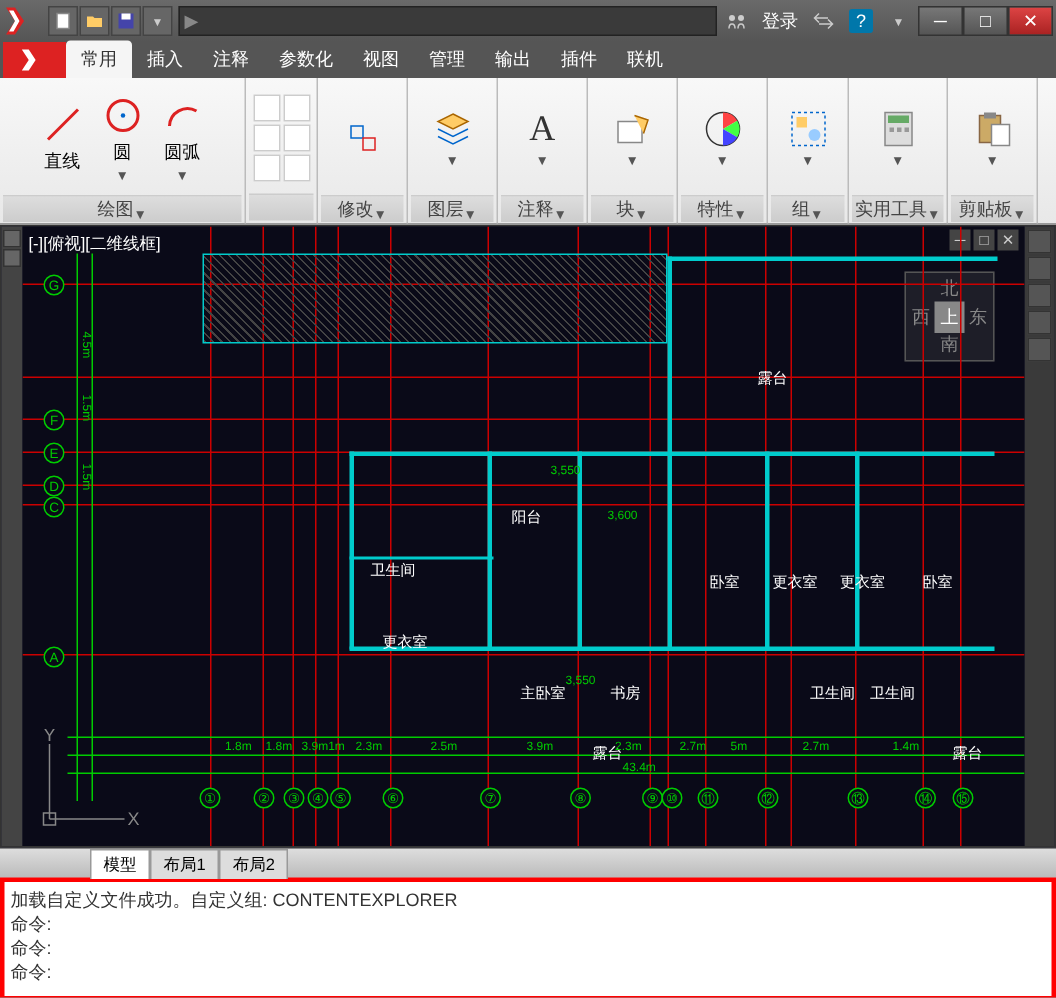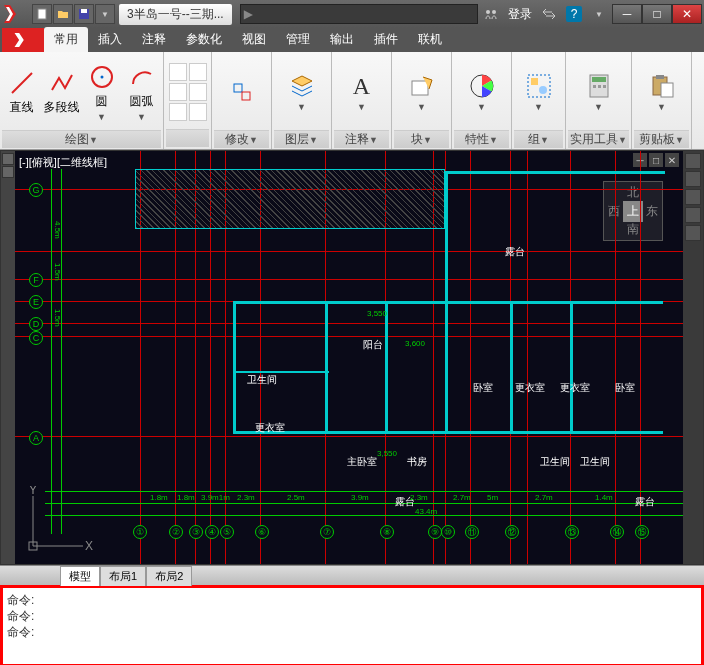--- a/index.html
+++ b/index.html
@@ -16,21 +16,21 @@
 .win-controls{display:flex;gap:0;}
 .win-btn{width:30px;height:20px;background:linear-gradient(#777,#555);border:1px solid #333;display:flex;align-items:center;justify-content:center;color:#fff;cursor:pointer;}
 .win-btn.close{background:linear-gradient(#d44,#a22);}
 .ribbon-tabs{height:24px;background:#555;display:flex;align-items:flex-end;padding-left:2px;}
 .ribbon-tabs .app-menu{width:42px;height:24px;background:#d22;display:flex;align-items:center;justify-content:center;}
 .ribbon-tab{padding:4px 10px;color:#fff;cursor:pointer;}
 .ribbon-tab.active{background:#f5f5f5;color:#333;border-radius:3px 3px 0 0;}
 .ribbon{height:98px;background:linear-gradient(#f8f8f8,#e8e8e8);display:flex;border-bottom:1px solid #999;}
 .panel{border-right:1px solid #bbb;display:flex;flex-direction:column;align-items:center;padding:2px;}
 .panel-body{flex:1;display:flex;align-items:center;gap:2px;}
-.panel-foot{height:18px;width:100%;background:linear-gradient(#ddd,#ccc);display:flex;align-items:center;justify-content:center;color:#444;border-top:1px solid #ccc;}
+.panel-foot{height:18px;width:100%;background:linear-gradient(#ddd,#ccc);display:flex;align-items:flex-end;justify-content:center;color:#444;border-top:1px solid #ccc;}
 .big-btn{display:flex;flex-direction:column;align-items:center;justify-content:center;width:38px;height:76px;cursor:pointer;gap:2px;}
 .icon32{width:28px;height:28px;display:flex;align-items:center;justify-content:center;}
 .dd{font-size:9px;color:#555;}
 .small-grid{display:grid;grid-template-columns:repeat(2,18px);grid-auto-rows:18px;gap:2px;}
 .small-btn{width:18px;height:18px;background:#fff;border:1px solid #ccc;cursor:pointer;}
 .viewport-wrap{position:relative;height:415px;background:#1a1a2e;border:1px solid #333;display:flex;}
 .vnav{width:14px;background:#444;display:flex;flex-direction:column;align-items:center;gap:1px;padding-top:2px;}
 .vnav-btn{width:12px;height:12px;background:#666;border:1px solid #333;cursor:pointer;}
 .drawing{flex:1;position:relative;background:#0a0a18;overflow:hidden;}
 .vp-label{position:absolute;top:4px;left:4px;color:#fff;font-size:11px;}
@@ -76,21 +76,20 @@
     <div class="qat-btn">
         <svg width="12" height="12">
           <rect x="1" y="1" width="10" height="10" fill="#44a"></rect>
           <rect x="3" y="1" width="6" height="4" fill="#fff"></rect>
         </svg>
       </div>
     <div class="qat-btn">
         <span style="color:#ccc;font-size:8px">▼</span>
       </div>
   </div>
-  <div class="doc-title">3半岛一号--三期...</div>
   <div class="search-box">
     <span style="color:#888;padding:0 3px">▶</span>
   </div>
   <div class="title-right">
     <span class="title-icon">
         <svg width="14" height="14">
           <circle cx="4" cy="5" r="2" fill="#ccc"></circle>
           <circle cx="10" cy="5" r="2" fill="#ccc"></circle>
           <path d="M2 12c0-2 1-3 2-3s2 1 2 3M8 12c0-2 1-3 2-3s2 1 2 3" stroke="#ccc" fill="none"></path>
         </svg>
@@ -135,28 +134,20 @@
           <div class="icon32">
             <svg width="26" height="26">
               <line x1="3" y1="23" x2="23" y2="3" stroke="#d22" stroke-width="2"></line>
             </svg>
           </div>
           <span>直线</span>
         </div>
       <div class="big-btn">
           <div class="icon32">
             <svg width="26" height="26">
-              <path d="M3 20L10 8L16 18L23 5" stroke="#d22" fill="none" stroke-width="2"></path>
-            </svg>
-          </div>
-          <span>多段线</span>
-        </div>
-      <div class="big-btn">
-          <div class="icon32">
-            <svg width="26" height="26">
               <circle cx="13" cy="13" r="10" stroke="#d22" fill="none" stroke-width="2"></circle>
               <circle cx="13" cy="13" r="1.5" fill="#06c"></circle>
             </svg>
           </div>
           <span>圆</span>
           <span class="dd">▼</span>
         </div>
       <div class="big-btn">
           <div class="icon32">
             <svg width="26" height="26">
@@ -382,21 +373,21 @@
     <div class="cyan-wall" style="left:370px;top:150px;width:3px;height:132px"></div>
     <div class="cyan-wall" style="left:430px;top:20px;width:3px;height:262px"></div>
     <div class="cyan-wall" style="left:495px;top:150px;width:3px;height:132px"></div>
     <div class="cyan-wall" style="left:555px;top:150px;width:3px;height:132px"></div>
     <div class="cyan-wall" style="left:430px;top:20px;width:220px;height:3px"></div>
     <div class="cyan-wall" style="left:218px;top:220px;width:96px;height:2px"></div>
 
     <div style="position:absolute;left:120px;top:18px;width:310px;height:60px;background:repeating-linear-gradient(45deg,#444 0,#444 1px,transparent 1px,transparent 4px);border:1px solid #0cc"></div>
 
     <div class="room" style="left:490px;top:52px">露台</div>
-    <div class="room" style="left:348px;top:145px">阳台</div>
+    <div class="room" style="left:326px;top:145px">阳台</div>
     <div class="room" style="left:240px;top:228px">更衣室</div>
     <div class="room" style="left:332px;top:262px">主卧室</div>
     <div class="room" style="left:392px;top:262px">书房</div>
     <div class="room" style="left:458px;top:188px">卧室</div>
     <div class="room" style="left:500px;top:188px">更衣室</div>
     <div class="room" style="left:545px;top:188px">更衣室</div>
     <div class="room" style="left:600px;top:188px">卧室</div>
     <div class="room" style="left:232px;top:180px">卫生间</div>
     <div class="room" style="left:525px;top:262px">卫生间</div>
     <div class="room" style="left:565px;top:262px">卫生间</div>
@@ -464,18 +455,19 @@
   </div>
 </div>
 
 <div class="model-tabs">
   <div class="model-tab">模型</div>
   <div class="model-tab" style="background:#ddd">布局1</div>
   <div class="model-tab" style="background:#ddd">布局2</div>
 </div>
 
 <div class="cmd-area">
+  <div class="cmd-line">加载自定义文件成功。自定义组: CONTENTEXPLORER</div>
   <div class="cmd-line">命令:</div>
   <div class="cmd-line">命令:</div>
   <div class="cmd-line">命令:</div>
 </div>
 
 <div class="watermark">Baidu 经验</div>
 
 </body></html>

